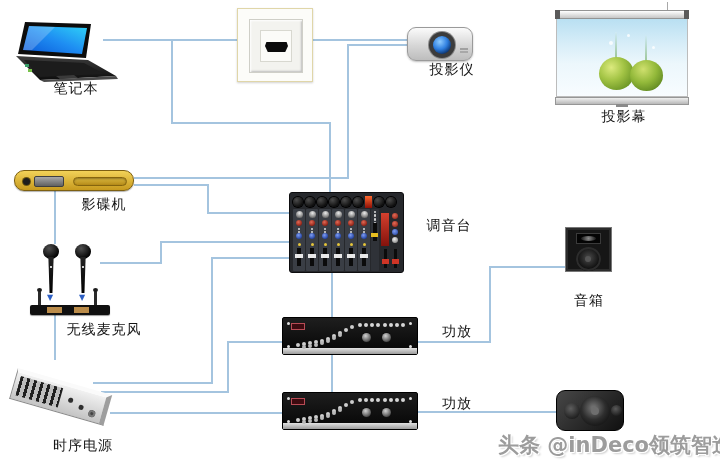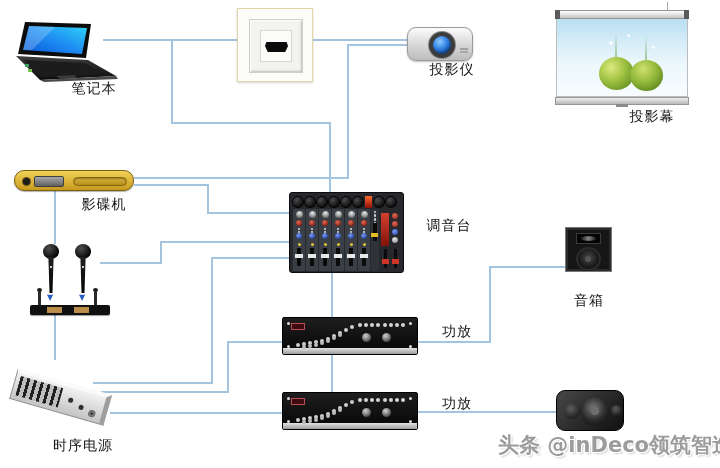--- a/index.html
+++ b/index.html
@@ -429,25 +429,26 @@
   </div>
 
   <div class="abs surround">
     <div class="c c1"></div>
     <div class="c c2">
         <i></i>
       </div>
     <div class="c c3"></div>
   </div>
 
-  <span class="lbl" style="left:94px;top:80px;">笔记本</span>
+  <span class="lbl" style="left:76px;top:80px;">笔记本</span>
   <span class="lbl" style="left:452px;top:61px;">投影仪</span>
-  <span class="lbl" style="left:652px;top:108px;">投影幕</span>
+  <span class="lbl" style="left:624px;top:108px;">投影幕</span>
   <span class="lbl" style="left:104px;top:196px;">影碟机</span>
   <span class="lbl" style="left:449px;top:217px;">调音台</span>
   <span class="lbl" style="left:589px;top:292px;">音箱</span>
+  <span class="lbl" style="left:104px;top:321px;">无线麦克风</span>
   <span class="lbl" style="left:457px;top:323px;">功放</span>
   <span class="lbl" style="left:457px;top:395px;">功放</span>
   <span class="lbl" style="left:83px;top:437px;">时序电源</span>
 
   <span class="watermark">头条 @inDeco领筑智造</span>
 
 </div>
 
 </body></html>

